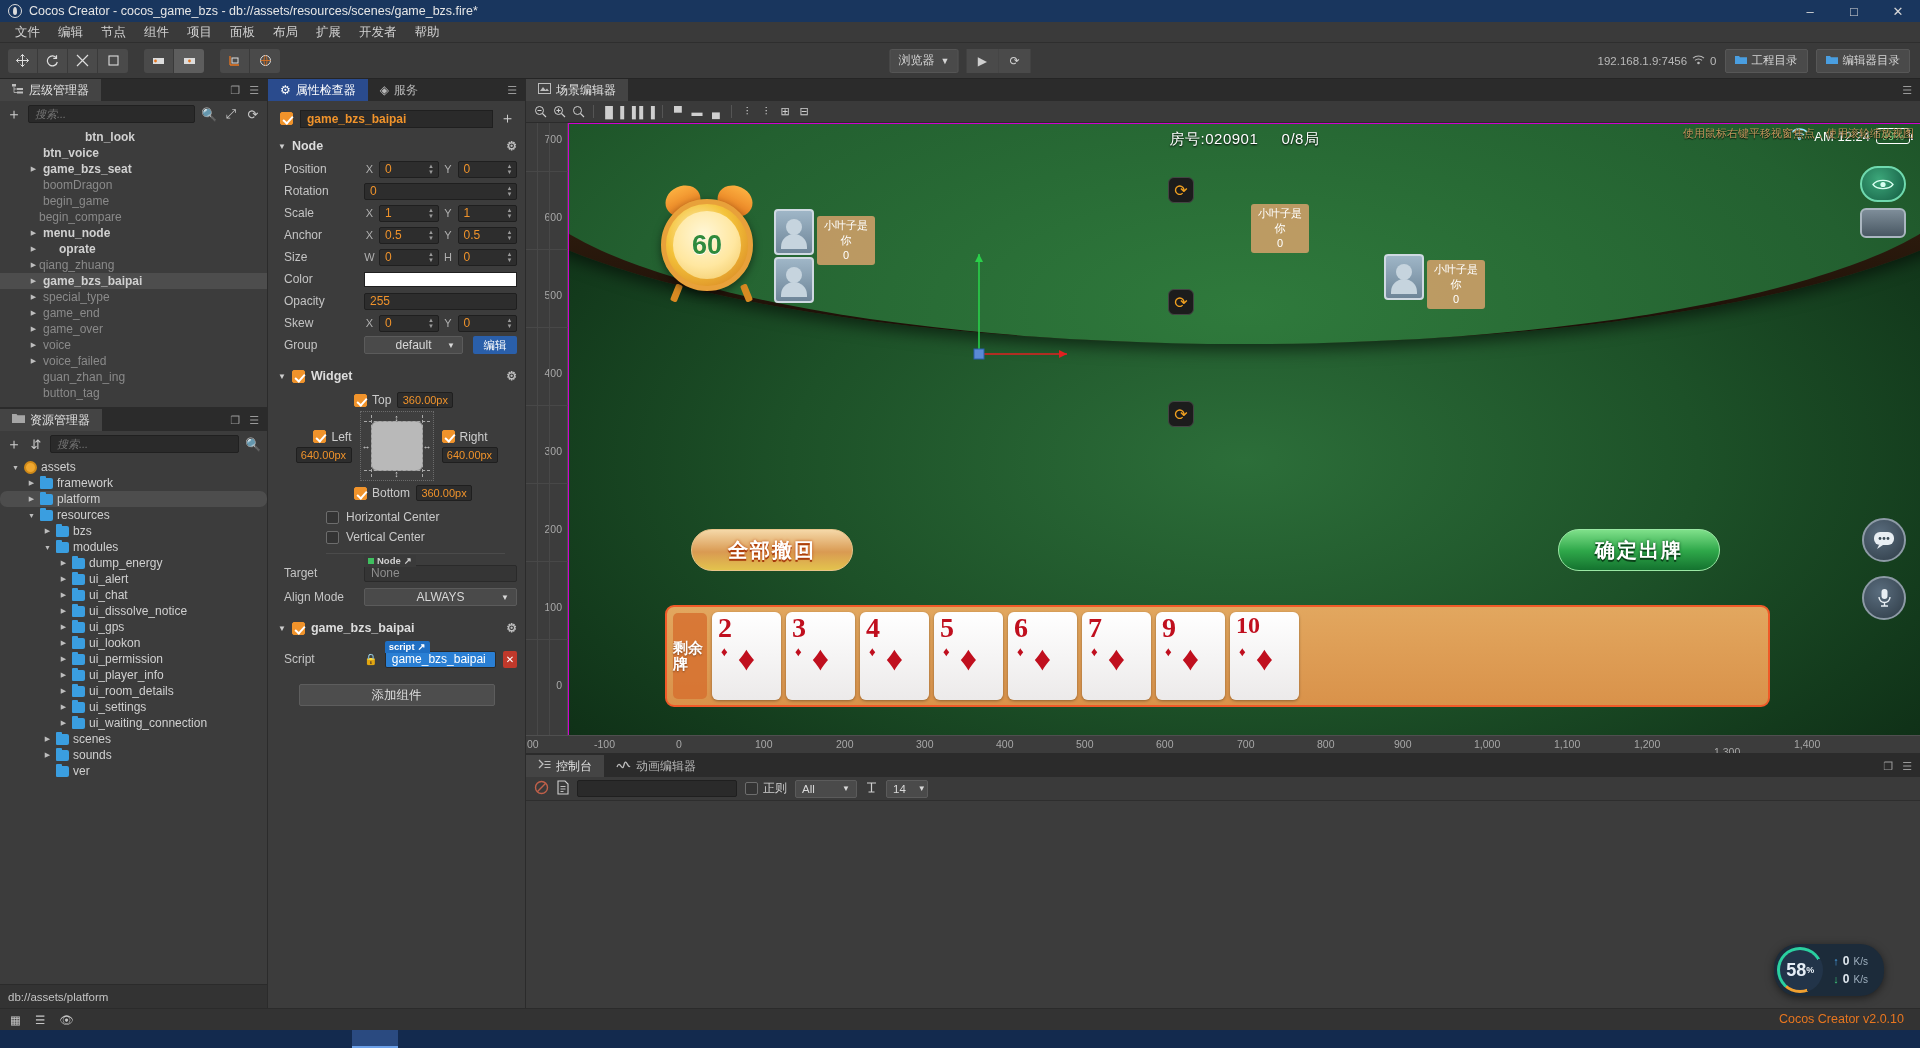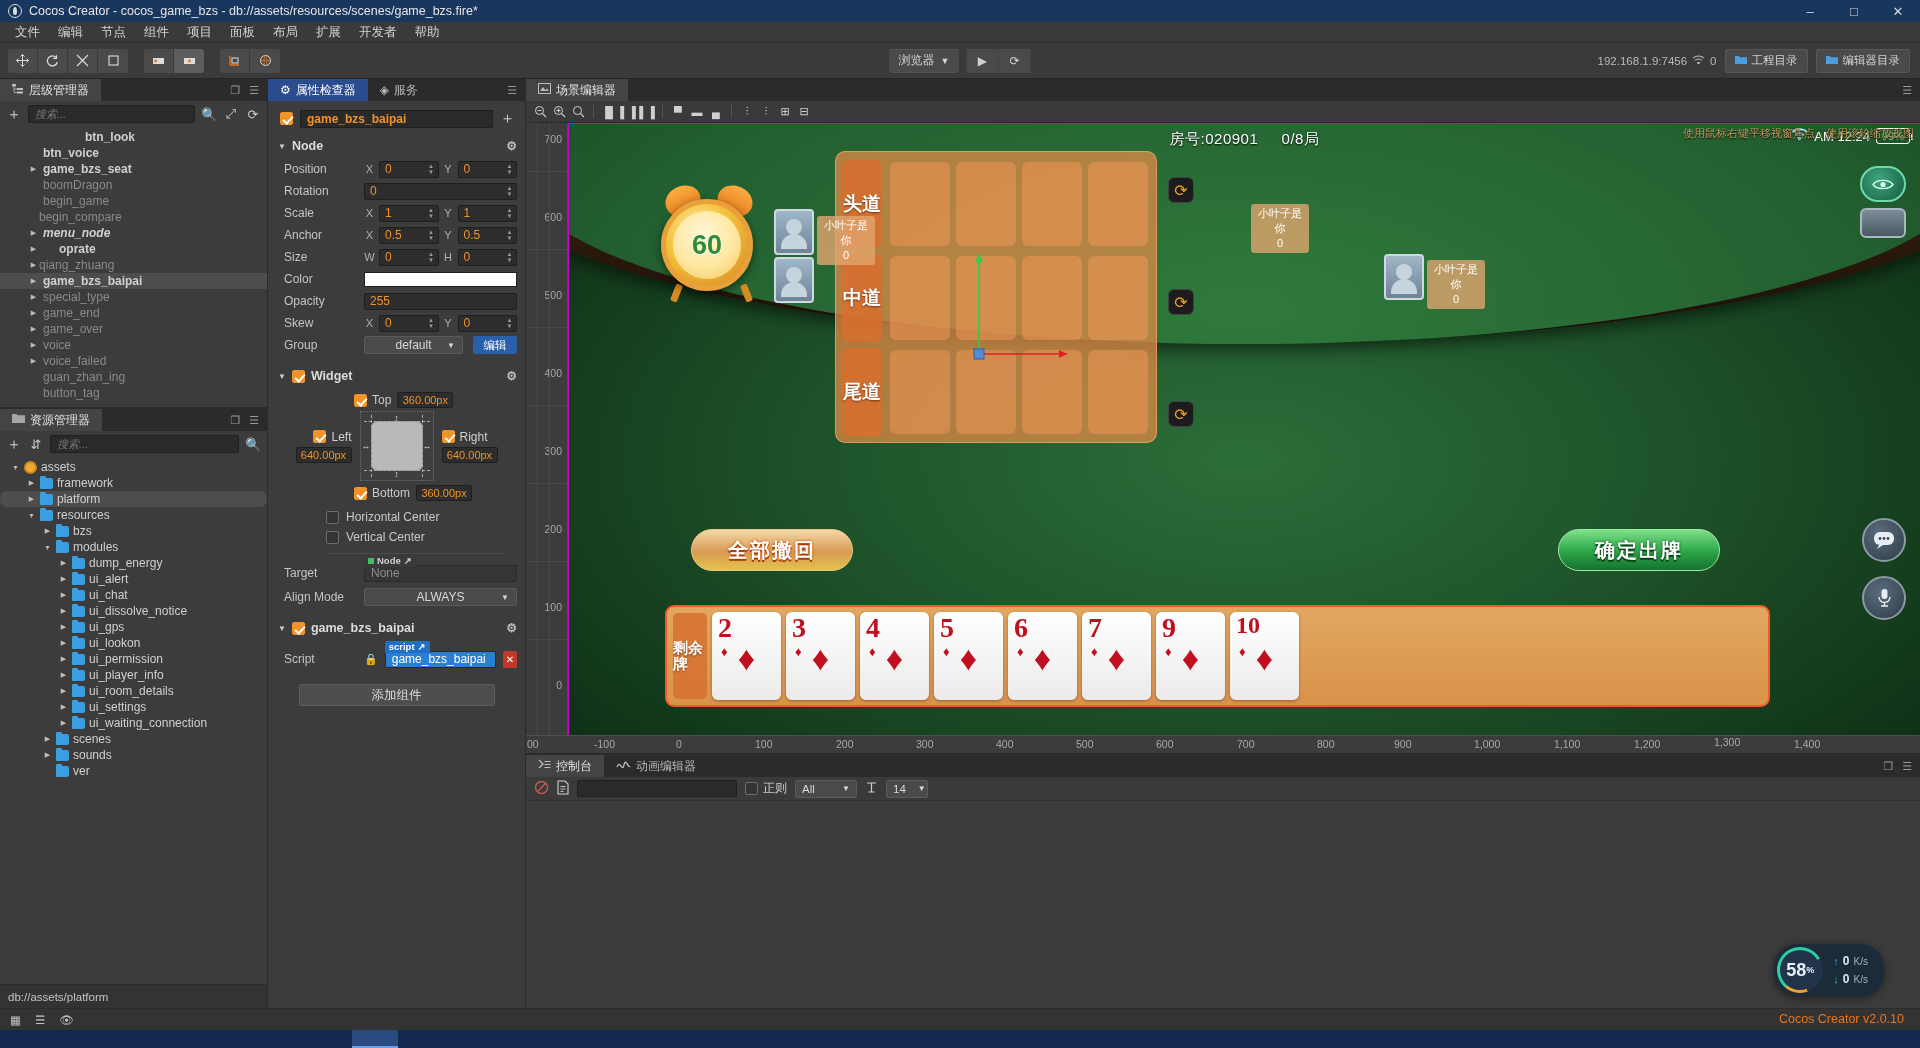--- a/index.html
+++ b/index.html
@@ -481,21 +481,21 @@
           <div class="trow dim" style="padding-left: 28px;">
             <span class="arr"></span>
             <span style="font-weight: normal; margin-left: 4px;">begin_game</span>
           </div>
           <div class="trow dim" style="padding-left: 28px;">
             <span class="arr"></span>
             <span style="font-weight: normal; margin-left: 0;">begin_compare</span>
           </div>
           <div class="trow" style="padding-left: 28px;">
             <span class="arr">▶</span>
-            <span style="font-weight: bold; margin-left: 4px; font-style: italic;">menu_node</span>
+            <span style="font-weight: bold; margin-left: 4px;">menu_node</span>
           </div>
           <div class="trow" style="padding-left: 28px;">
             <span class="arr">▶</span>
             <span style="font-weight: bold; margin-left: 20px;">oprate</span>
           </div>
           <div class="trow dim" style="padding-left: 28px;">
             <span class="arr">▶</span>
             <span style="font-weight: normal; margin-left: 0;">qiang_zhuang</span>
           </div>
           <div class="trow sel" style="padding-left: 28px;">
@@ -972,21 +972,21 @@
           <div class="rlabel" style="left:390px;top:2px">300</div>
           <div class="rlabel" style="left:470px;top:2px">400</div>
           <div class="rlabel" style="left:550px;top:2px">500</div>
           <div class="rlabel" style="left:630px;top:2px">600</div>
           <div class="rlabel" style="left:711px;top:2px">700</div>
           <div class="rlabel" style="left:791px;top:2px">800</div>
           <div class="rlabel" style="left:868px;top:2px">900</div>
           <div class="rlabel" style="left:948px;top:2px">1,000</div>
           <div class="rlabel" style="left:1028px;top:2px">1,100</div>
           <div class="rlabel" style="left:1108px;top:2px">1,200</div>
-          <div class="rlabel" style="left:1188px;top:0">1,300</div>
+          <div class="rlabel" style="left:1188px;top:10px">1,300</div>
           <div class="rlabel" style="left:1268px;top:2px">1,400</div>
         </div>
 
         <div class="gridline-v" style="left:11px"></div>
         <div class="gridline-v" style="left:23px"></div>
         <div class="gridline-h" style="top:48px;width:42px"></div>
         <div class="gridline-h" style="top:126px;width:42px"></div>
         <div class="gridline-h" style="top:204px;width:42px"></div>
         <div class="gridline-h" style="top:282px;width:42px"></div>
         <div class="gridline-h" style="top:360px;width:42px"></div>
@@ -1011,44 +1011,20 @@
                 </svg>
             </span>
             <span>AM 12:24</span>
             <span id="battery">
               <span>99%</span>
             </span>
           </div>
 
           <div id="scenehint">使用鼠标右键平移视窗焦点，使用滚轮缩放视图</div>
 
-          <div id="slotpanel">
-            <div class="laneLabel" style="top:8px;height:88px">
-              <span>头道</span>
-            </div>
-            <div class="laneLabel" style="top:102px;height:88px">
-              <span>中道</span>
-            </div>
-            <div class="laneLabel" style="top:196px;height:88px">
-              <span>尾道</span>
-            </div>
-
-            <div class="slotcell" style="left:54px;top:10px;width:60px;height:84px"></div>
-            <div class="slotcell" style="left:120px;top:10px;width:60px;height:84px"></div>
-            <div class="slotcell" style="left:186px;top:10px;width:60px;height:84px"></div>
-            <div class="slotcell" style="left:252px;top:10px;width:60px;height:84px"></div>
-            <div class="slotcell" style="left:54px;top:104px;width:60px;height:84px"></div>
-            <div class="slotcell" style="left:120px;top:104px;width:60px;height:84px"></div>
-            <div class="slotcell" style="left:186px;top:104px;width:60px;height:84px"></div>
-            <div class="slotcell" style="left:252px;top:104px;width:60px;height:84px"></div>
-            <div class="slotcell" style="left:54px;top:198px;width:60px;height:84px"></div>
-            <div class="slotcell" style="left:120px;top:198px;width:60px;height:84px"></div>
-            <div class="slotcell" style="left:186px;top:198px;width:60px;height:84px"></div>
-            <div class="slotcell" style="left:252px;top:198px;width:60px;height:84px"></div>
-          </div>
 
           <div class="rotbtn" style="left:599px;top:53px">⟳</div>
           <div class="rotbtn" style="left:599px;top:165px">⟳</div>
           <div class="rotbtn" style="left:599px;top:277px">⟳</div>
 
           <svg style="position:absolute;left:370px;top:118px" width="130" height="130">
             <path d="M40 112V12" stroke="#2ad04a" stroke-width="1.6"></path>
             <path d="M40 12l-4 8h8z" fill="#2ad04a"></path>
             <path d="M40 112h88" stroke="#e02020" stroke-width="1.6"></path>
             <path d="M128 112l-8-4v8z" fill="#e02020"></path>

